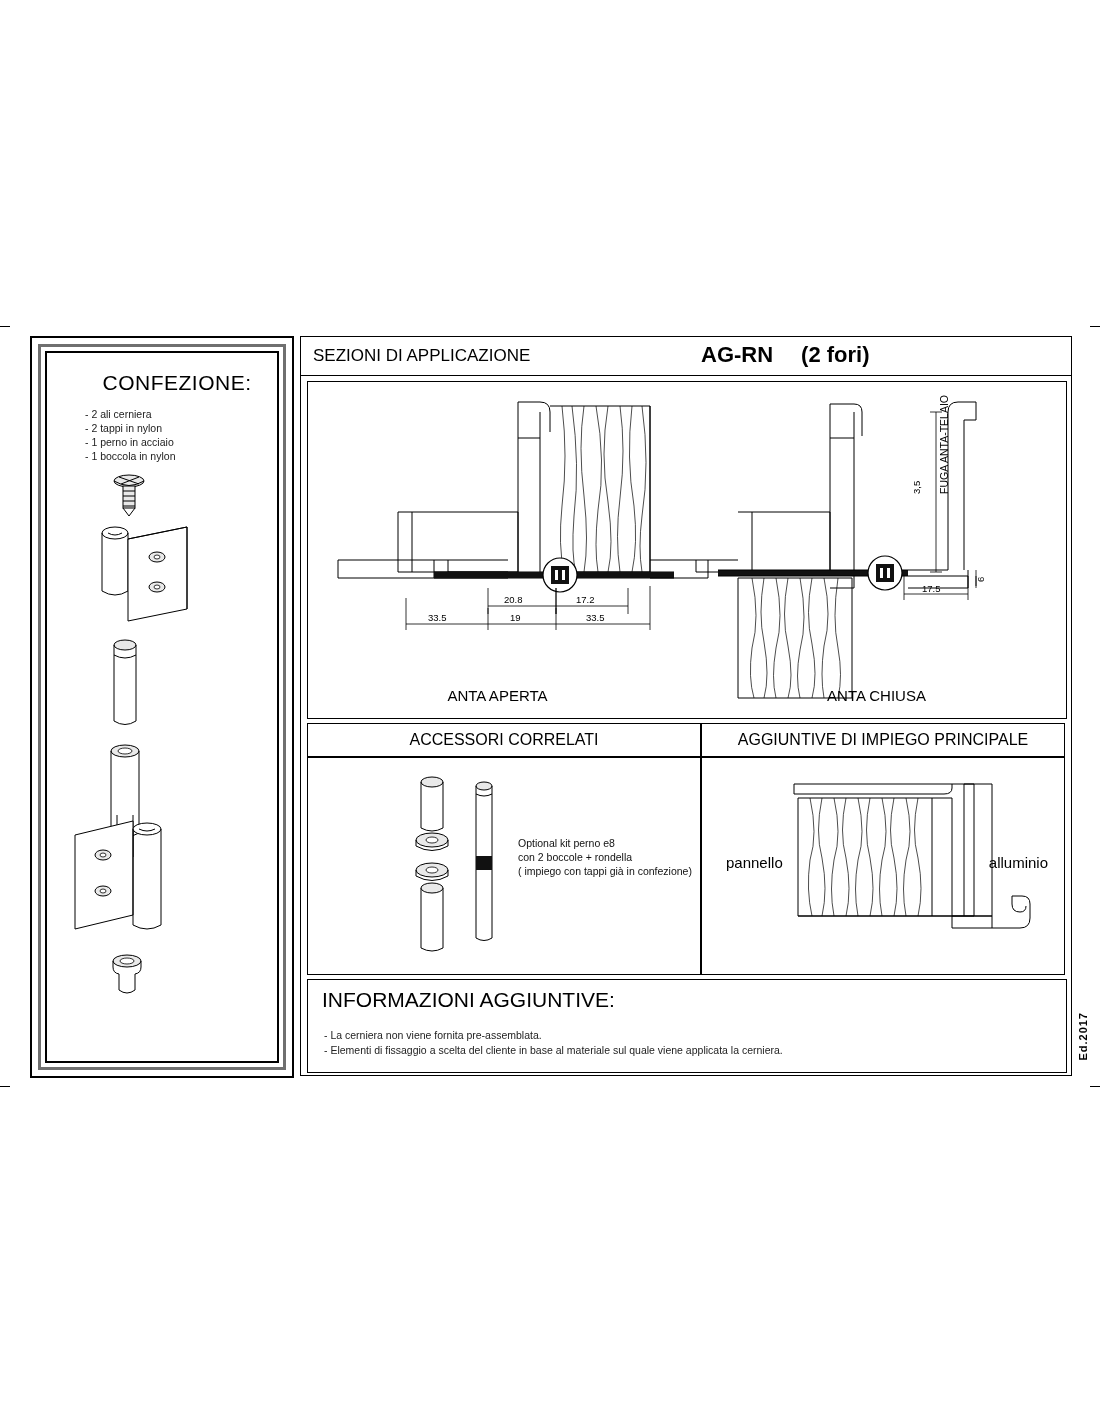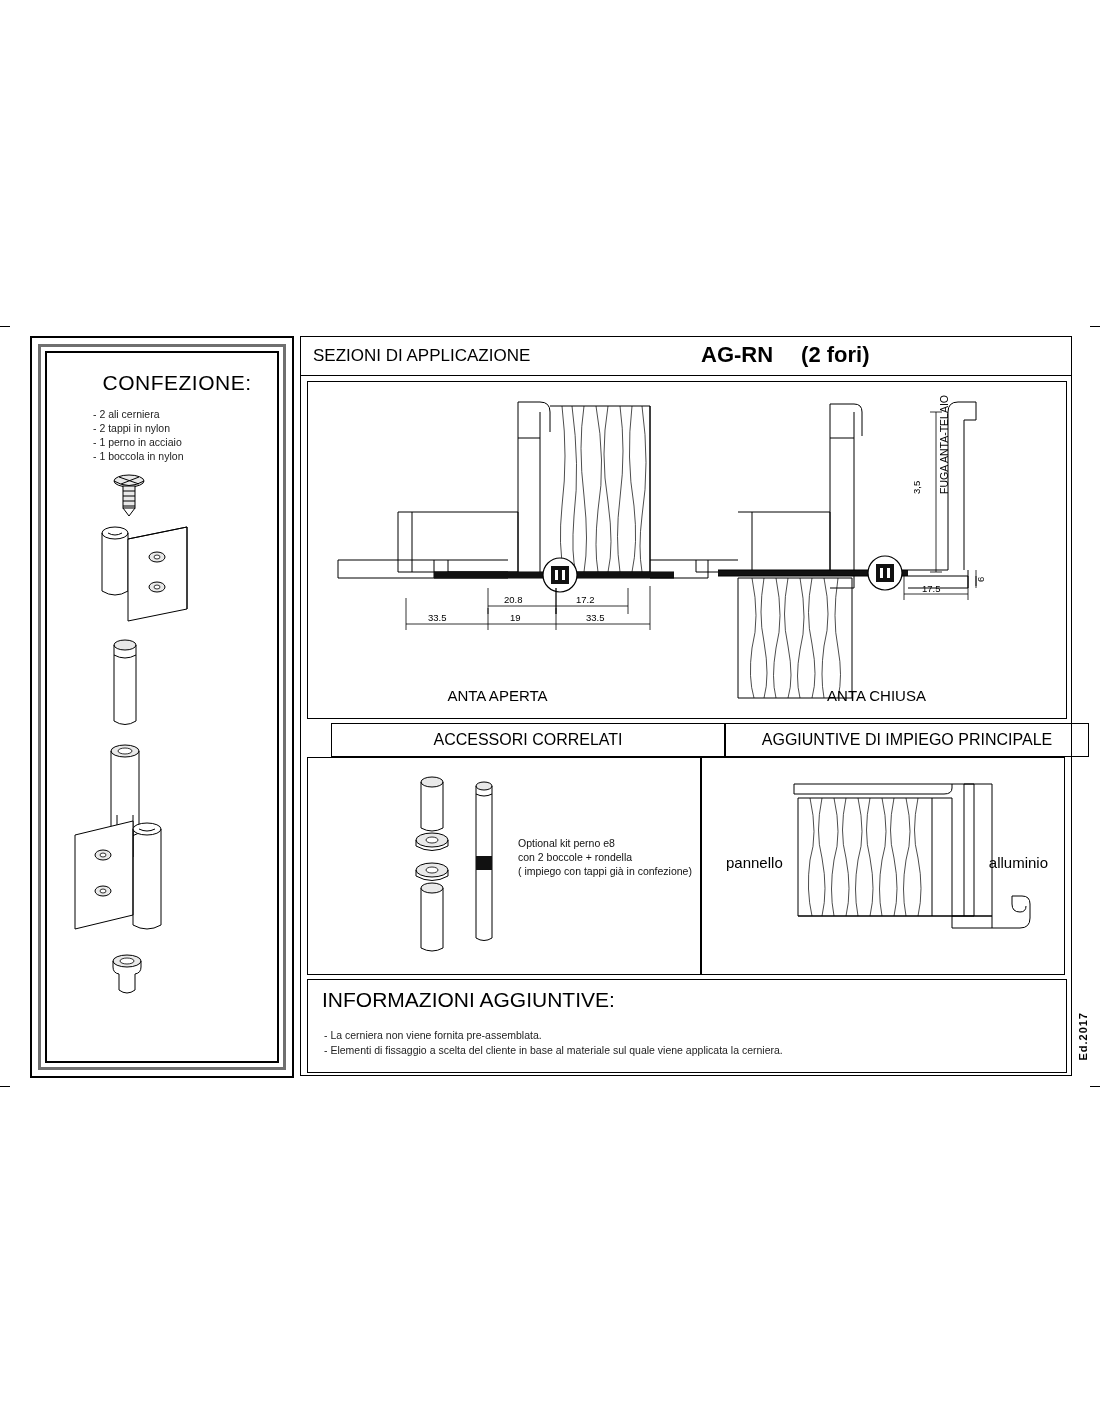--- a/index.html
+++ b/index.html
@@ -10,41 +10,41 @@
   
   .crop{position:absolute;background:#000;}
 
   .page{position:absolute;left:18px;top:330px;width:1064px;height:752px;}
 
   
   .conf-outer{position:absolute;left:12px;top:6px;width:260px;height:738px;border:2px solid #000;background:#fff;}
   .conf-mid{position:absolute;left:6px;top:6px;right:6px;bottom:6px;border:3px solid #6f6f6f;}
   .conf-inner{position:absolute;left:4px;top:4px;right:4px;bottom:4px;border:2px solid #000;}
   .conf-title{position:absolute;left:0;top:18px;width:100%;text-align:center;font-size:21px;letter-spacing:.5px;padding-left:15px;}
-  .conf-list{position:absolute;left:38px;top:54px;font-size:10.5px;line-height:14px;color:#222;margin-left:8px;}
+  .conf-list{position:absolute;left:38px;top:54px;font-size:10.5px;line-height:14px;color:#222;}
 
   
   .hinge-art{position:absolute;left:20px;top:110px;width:220px;height:600px;}
   .hinge-art svg{display:block;}
 
   
   .main{position:absolute;left:282px;top:6px;width:770px;height:738px;border:1px solid #000;}
 
   .row-head{position:absolute;left:0;top:0;width:100%;height:38px;border-bottom:1px solid #000;}
   .head-left{position:absolute;left:12px;top:9px;font-size:17px;}
   .head-code{position:absolute;left:400px;top:5px;font-size:22px;font-weight:bold;}
   .head-code .fori{margin-left:28px;}
 
   .sec-box{position:absolute;left:6px;top:44px;width:758px;height:336px;border:1px solid #000;}
   .sec-caption{position:absolute;bottom:14px;font-size:15px;width:50%;text-align:center;}
   .cap-left{left:0;}
   .cap-right{left:50%;}
 
   .band{position:absolute;left:6px;top:386px;width:758px;height:34px;}
-  .band .cell{position:absolute;top:0;height:34px;border:1px solid #000;box-sizing:border-box;text-align:center;font-size:16px;line-height:32px;margin-left:24px;}
+  .band .cell{position:absolute;top:0;height:34px;border:1px solid #000;box-sizing:border-box;text-align:center;font-size:16px;line-height:32px;}
   .band .c1{left:0;width:394px;}
   .band .c2{left:394px;width:364px;}
 
   .boxes{position:absolute;left:6px;top:420px;width:758px;height:218px;padding-left:32px;}
   .boxes .cell{position:absolute;top:0;height:218px;border:1px solid #000;box-sizing:border-box;}
   .boxes .b1{left:0;width:394px;}
   .boxes .b2{left:394px;width:364px;}
 
   .kit-text{position:absolute;left:210px;top:78px;font-size:10.5px;line-height:14px;color:#111;}
 

